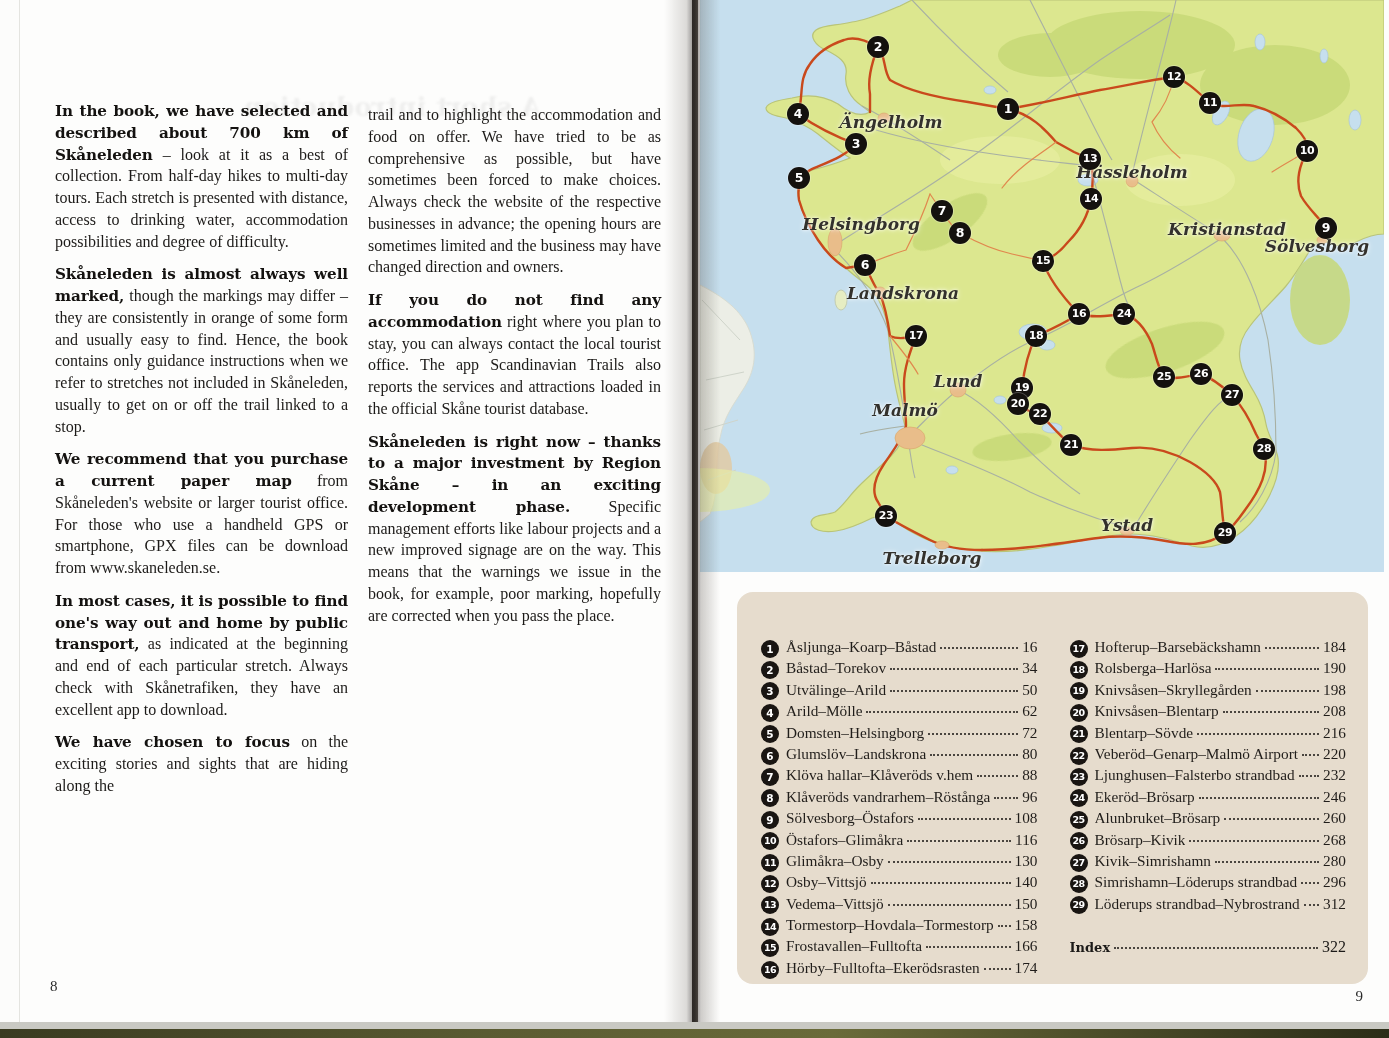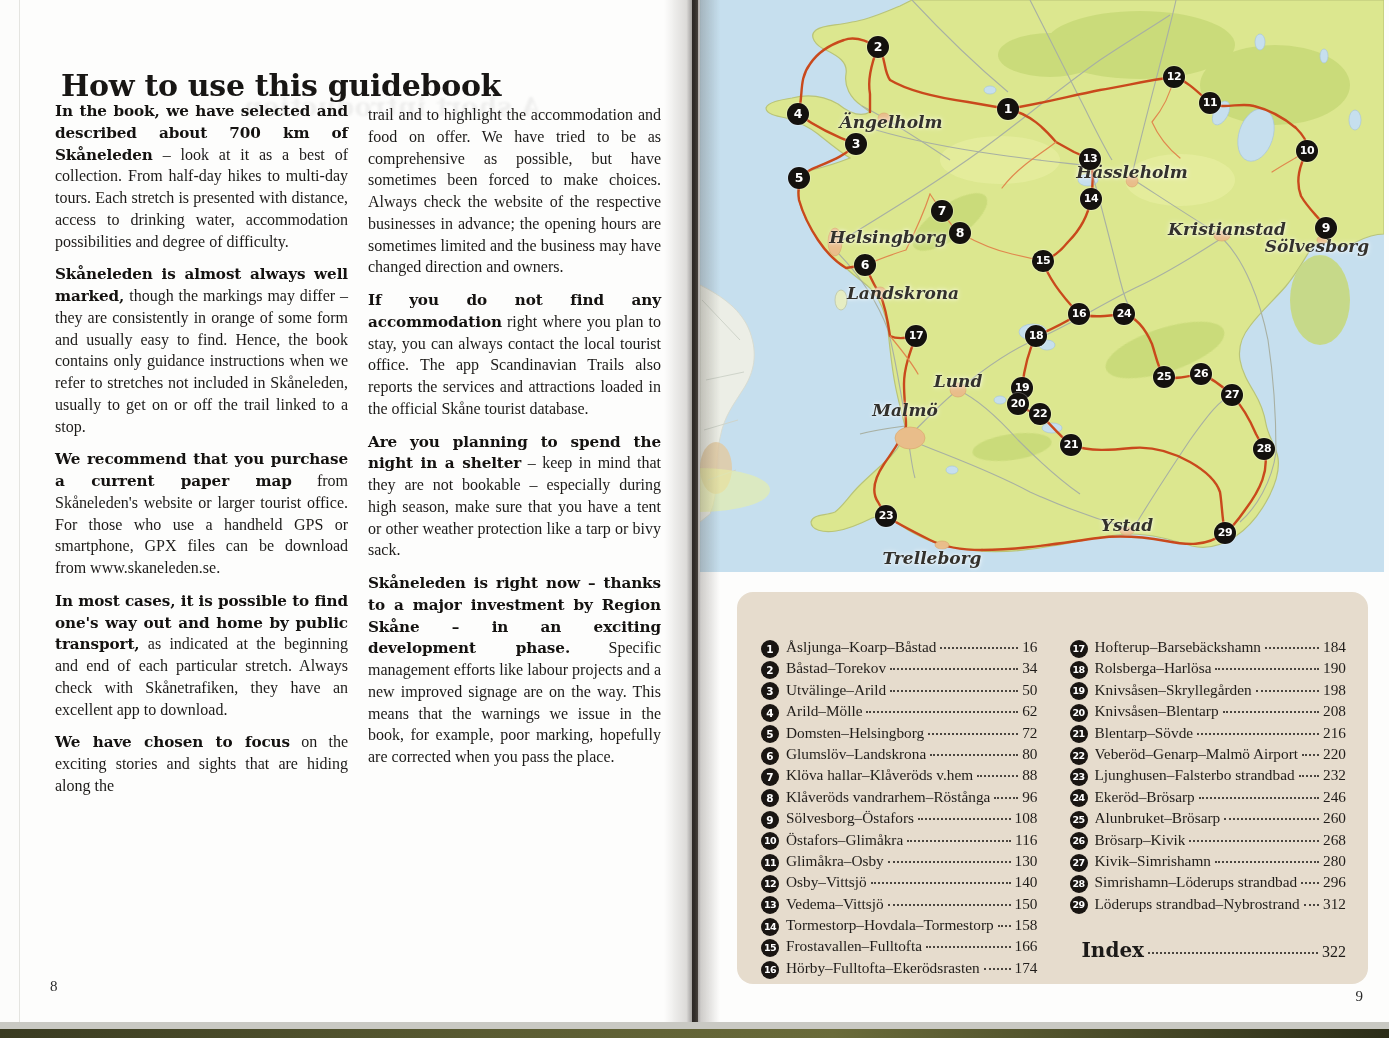--- a/index.html
+++ b/index.html
@@ -48,39 +48,37 @@
   .panel-inner{position:absolute;left:24px;right:22px;top:46px;display:flex;gap:32px;}
   .toc-col{flex:1;min-width:0;}
   .toc-row{display:flex;align-items:baseline;height:21.4px;font-size:15.3px;color:#201d1a;white-space:nowrap;}
   .badge{flex:0 0 auto;align-self:center;width:18px;height:18px;border-radius:50%;background:#191512;color:#fff;
     font-family:"DejaVu Sans",sans-serif;font-weight:bold;font-size:10.5px;line-height:18px;text-align:center;margin-right:7px;}
   .badge.two{font-size:9.5px;letter-spacing:-.5px;}
   .toc-label{flex:0 1 auto;overflow:hidden;}
   .leader{flex:1 1 8px;min-width:8px;border-bottom:2px dotted #4a453f;margin:0 4px;transform:translateY(-3px);}
   .toc-page{flex:0 0 auto;}
   .index-row{margin-top:22px;display:flex;align-items:baseline;font-size:16px;}
-  .index-row b{font-family:"DejaVu Serif",serif;font-size:20px;margin-left:12px;}
+  .index-row b{font-family:"DejaVu Serif",serif;font-size:13px;}
 </style>
 </head>
 <body>
 
 <div class="page-left">
   <div class="ghost">A short introduction</div>
-  <h1 class="headline">How to use this guidebook</h1>
   <div class="col col1" id="col1">
       <p><b>In the book, we have selected and described about 700 km of Skåneleden</b> – look at it as a best of collection. From half-day hikes to multi-day tours. Each stretch is presented with distance, access to drinking water, accommodation possibilities and degree of difficulty.</p>
       <p><b>Skåneleden is almost always well marked,</b> though the markings may differ – they are consistently in orange of some form and usually easy to find. Hence, the book contains only guidance instructions when we refer to stretches not included in Skåneleden, usually to get on or off the trail linked to a stop.</p>
       <p><b>We recommend that you purchase a current paper map</b> from Skåneleden's website or larger tourist office. For those who use a handheld GPS or smartphone, GPX files can be download from www.skaneleden.se.</p>
       <p><b>In most cases, it is possible to find one's way out and home by public transport,</b> as indicated at the beginning and end of each particular stretch. Always check with Skånetrafiken, they have an excellent app to download.</p>
       <p><b>We have chosen to focus</b> on the exciting stories and sights that are hiding along the</p>
     </div>
   <div class="col col2" id="col2">
       <p>trail and to highlight the accommodation and food on offer. We have tried to be as comprehensive as possible, but have sometimes been forced to make choices. Always check the website of the respective businesses in advance; the opening hours are sometimes limited and the business may have changed direction and owners.</p>
       <p><b>If you do not find any accommodation</b> right where you plan to stay, you can always contact the local tourist office. The app Scandinavian Trails also reports the services and attractions loaded in the official Skåne tourist database.</p>
-      <p><b>Are you planning to spend the night in a shelter</b> – keep in mind that they are not bookable – especially during high season, make sure that you have a tent or other weather protection like a tarp or bivy sack.</p>
       <p><b>Skåneleden is right now – thanks to a major investment by Region Skåne – in an exciting development phase.</b> Specific management efforts like labour projects and a new improved signage are on the way. This means that the warnings we issue in the book, for example, poor marking, hopefully are corrected when you pass the place.</p>
     </div>
   <div class="pagenum pn-left">8</div>
 </div>
 
 <div class="page-right">
 
   <div class="map" id="map">
     <svg width="684" height="572" viewBox="0 0 684 572">
 
@@ -172,21 +170,21 @@
         <ellipse cx="427" cy="531" rx="7" ry="4"></ellipse>
         <ellipse cx="242" cy="545" rx="7" ry="4"></ellipse>
         <ellipse cx="622" cy="240" rx="5" ry="4"></ellipse>
       </g>
     </svg>
 
   <div class="city" style="left: 191px; top: 122px;">Ängelholm</div>
       <div class="city" style="left: 432px; top: 172px;">Hässleholm</div>
       <div class="city" style="left: 527px; top: 229px; text-align: center;">Kristianstad</div>
       <div class="city" style="left: 617px; top: 246px;">Sölvesborg</div>
-      <div class="city" style="left: 161px; top: 237px; margin-left: 27px;">Helsingborg</div>
+      <div class="city" style="left: 161px; top: 224px;">Helsingborg</div>
       <div class="city" style="left: 203px; top: 293px;">Landskrona</div>
       <div class="city" style="left: 258px; top: 381px;">Lund</div>
       <div class="city" style="left: 205px; top: 410px;">Malmö</div>
       <div class="city" style="left: 427px; top: 525px;">Ystad</div>
       <div class="city" style="left: 232px; top: 551px; margin-top: 7px;">Trelleborg</div>
       <div class="marker" style="left: 308px; top: 109px;">1</div>
       <div class="marker" style="left: 178px; top: 47px;">2</div>
       <div class="marker" style="left: 156px; top: 144px;">3</div>
       <div class="marker" style="left: 98px; top: 114px;">4</div>
       <div class="marker" style="left: 99px; top: 178px;">5</div>

